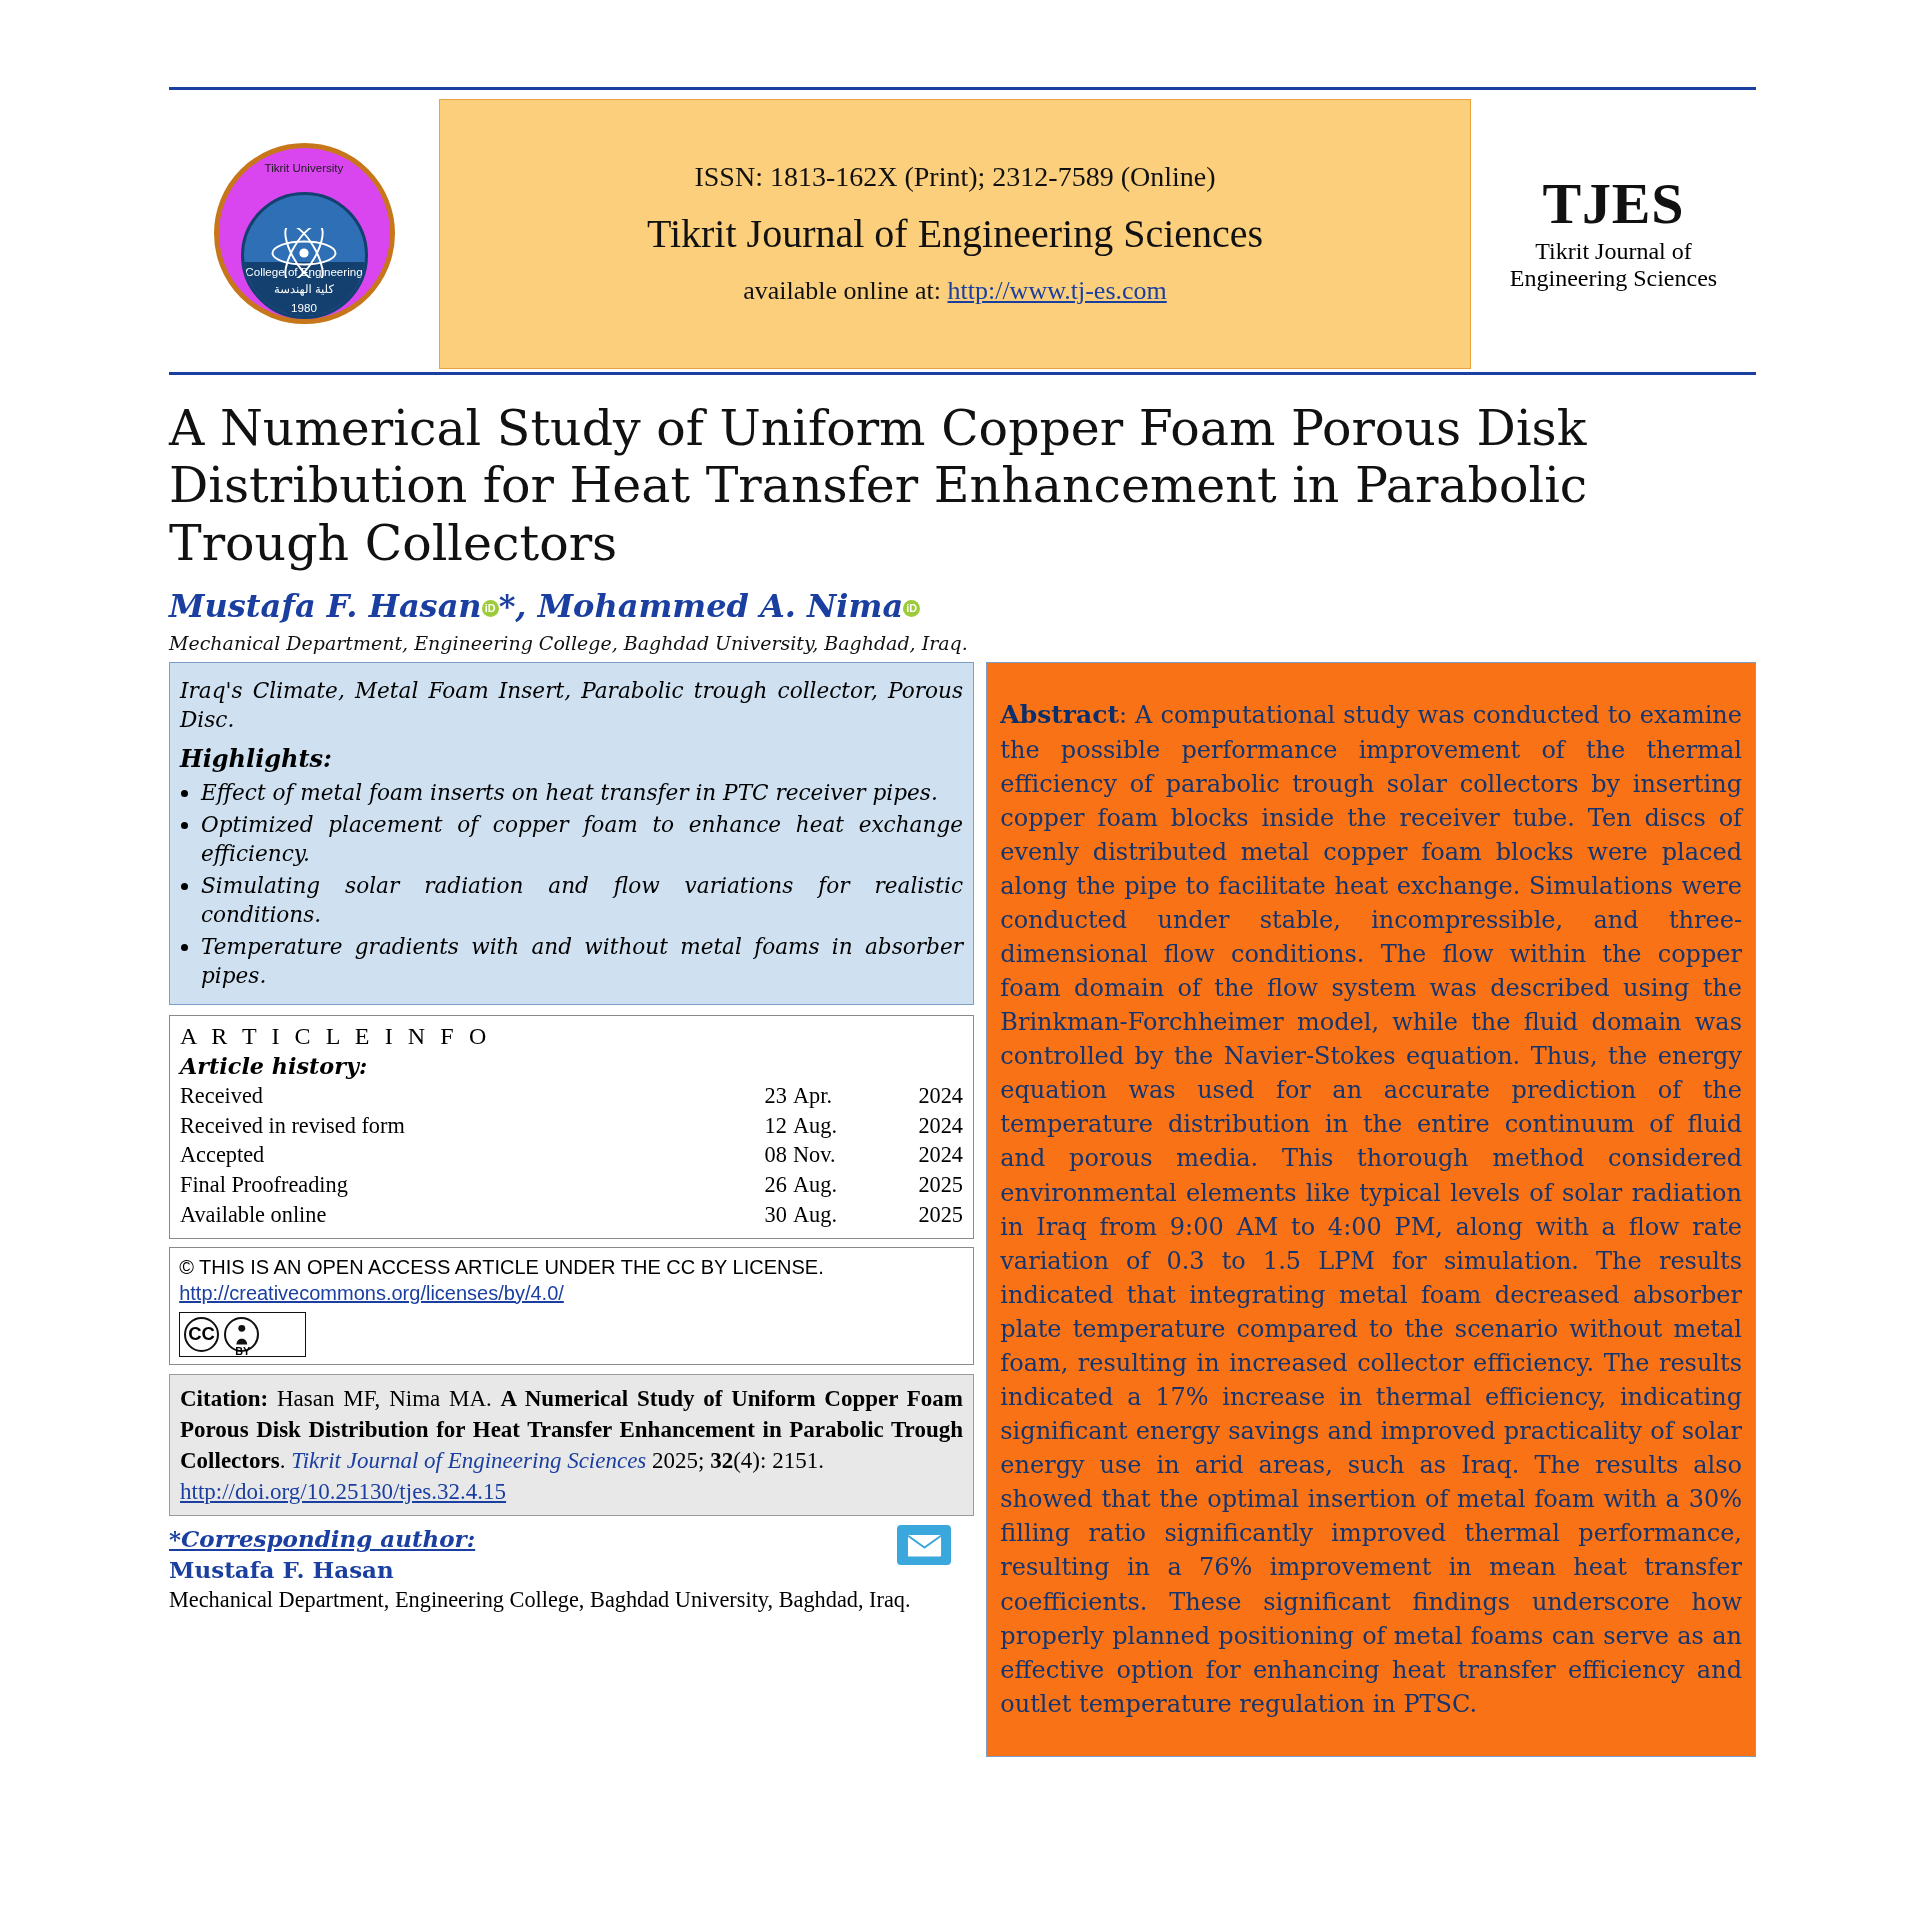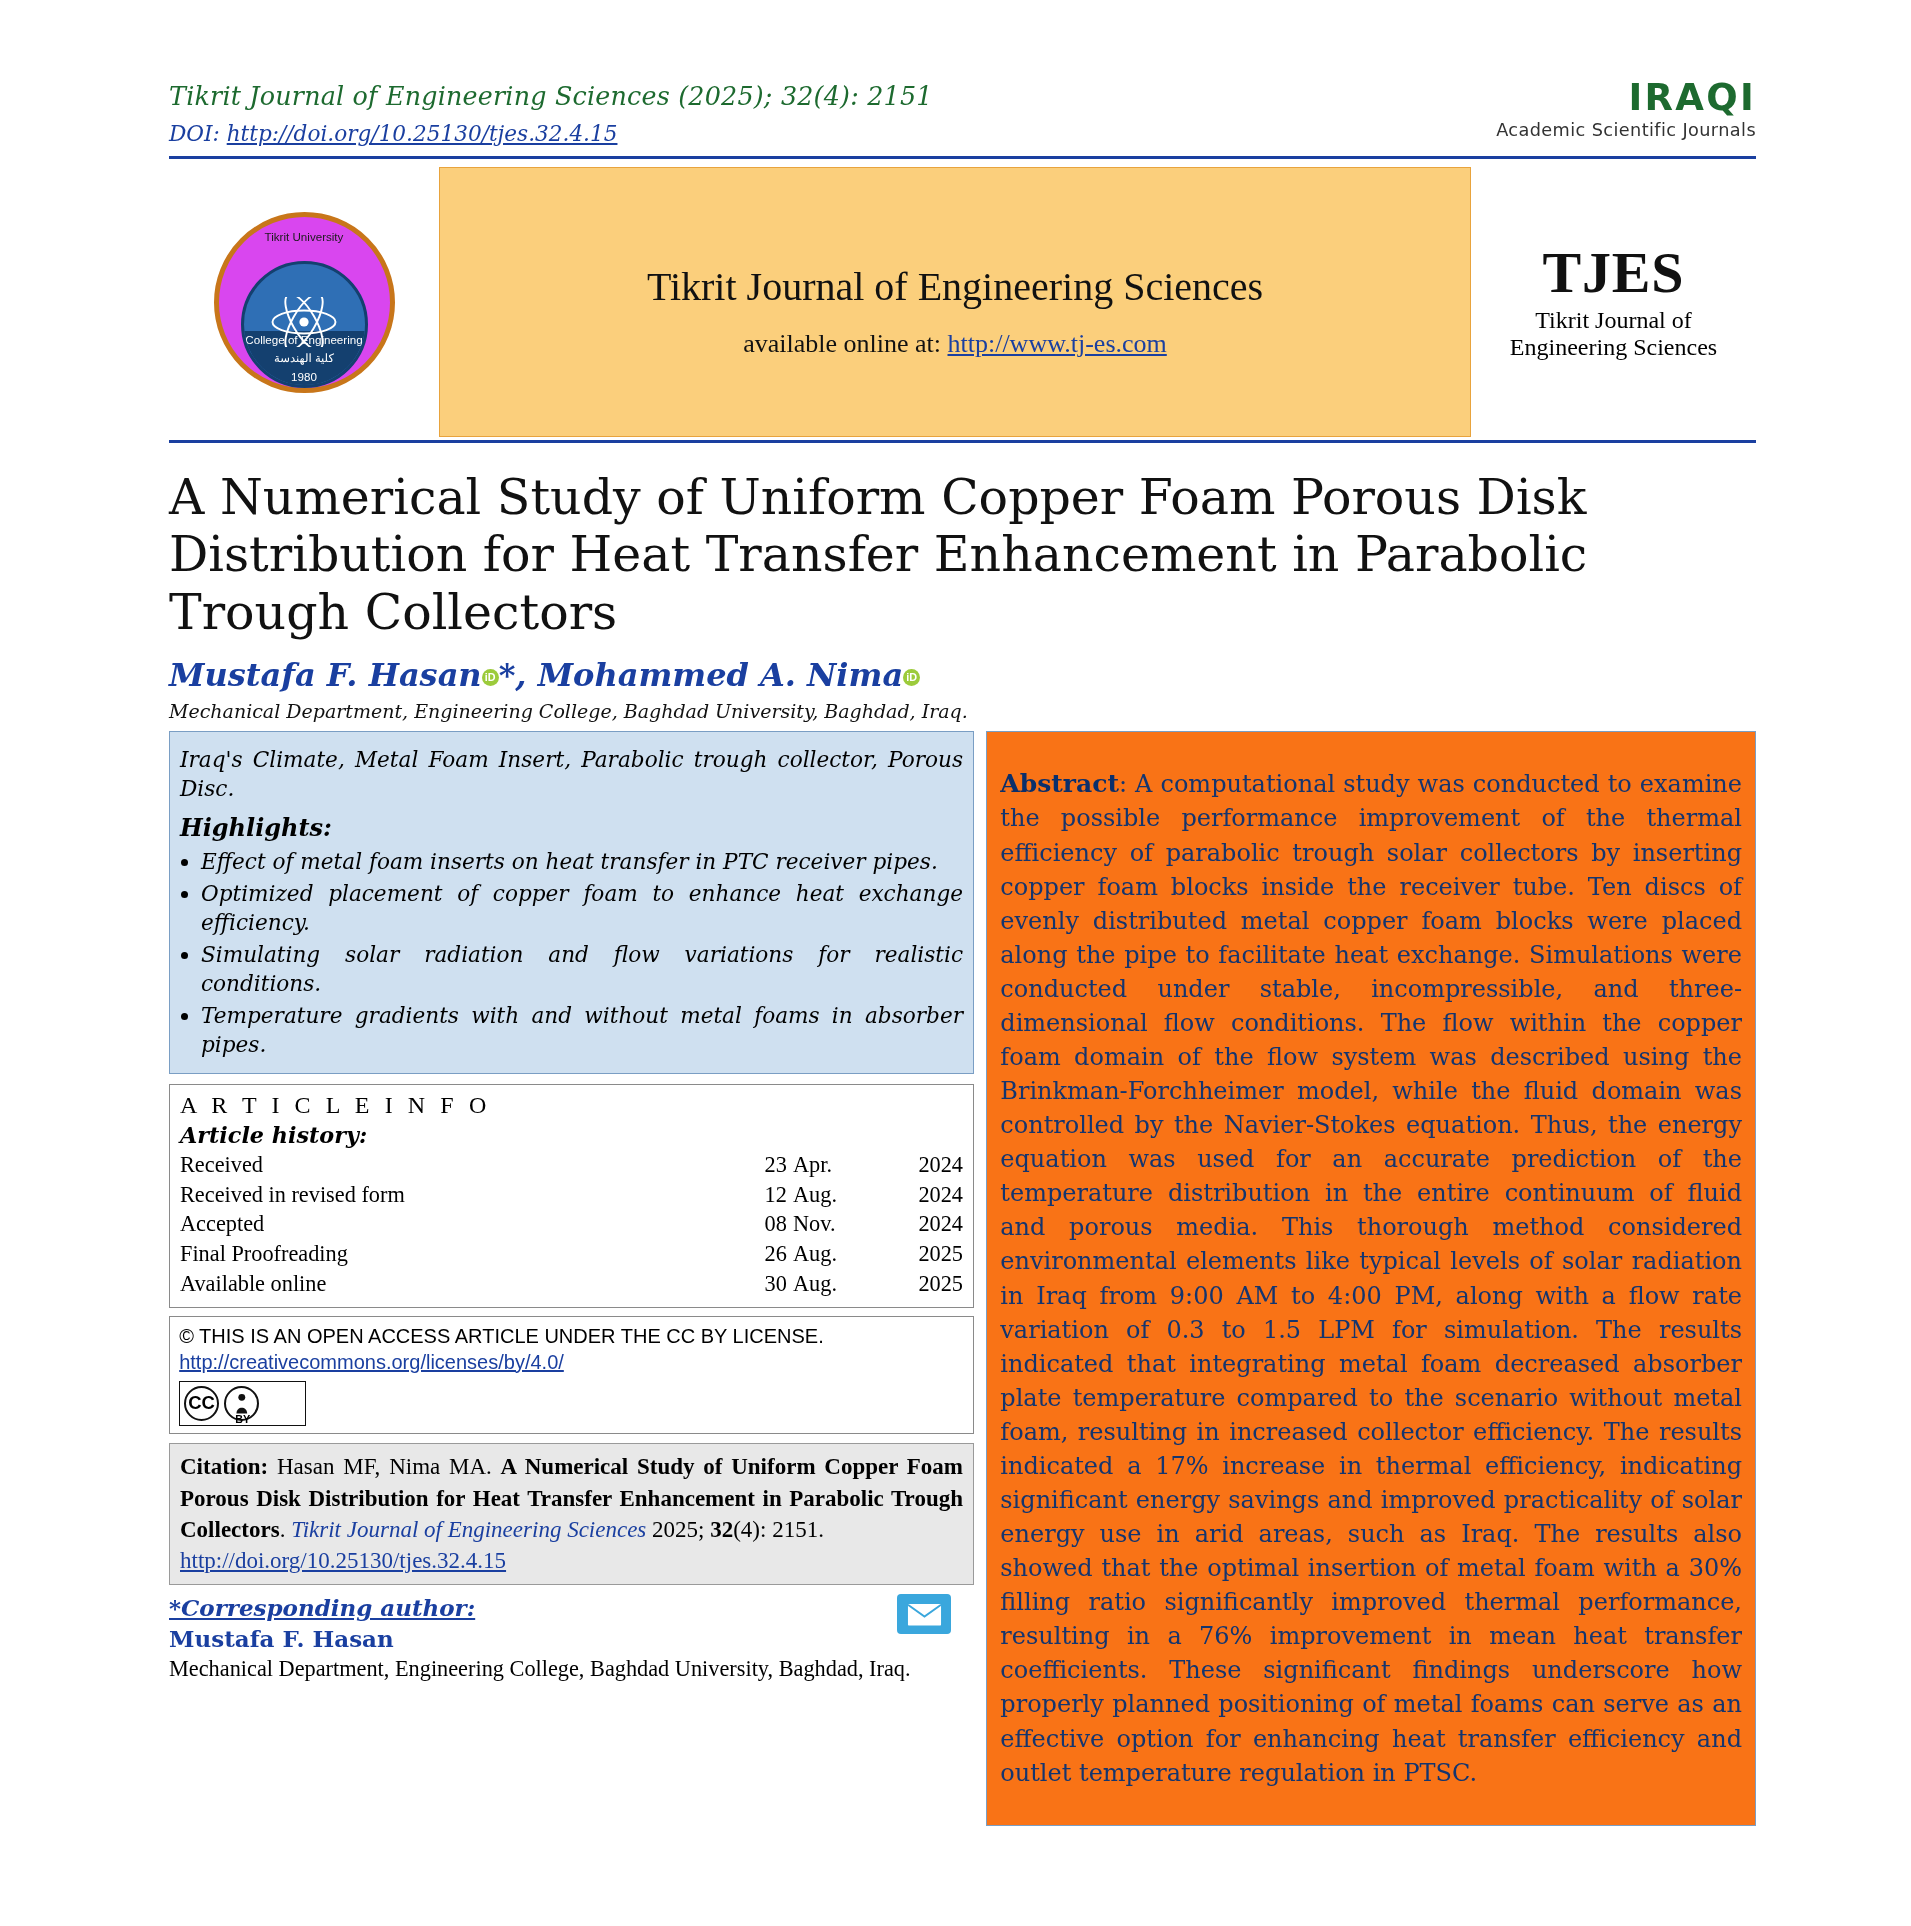--- a/index.html
+++ b/index.html
@@ -457,33 +457,20 @@
     text-align: justify;
     color: #14356f;
   }
 </style>
 </head>
 <body>
 
 <div class="page">
   <div class="content">
 
-    <div class="hdr-row">
-      <div class="hdr-left">
-        <div class="hdr-journal">Tikrit Journal of Engineering Sciences (2025); 32(4): 2151</div>
-        <div class="hdr-doi">
-          <span class="lbl">DOI:</span>
-          <a href="#">http://doi.org/10.25130/tjes.32.4.15</a>
-        </div>
-      </div>
-      <div class="hdr-right">
-        <div class="iraqi-logo">IRAQI</div>
-        <div class="iraqi-sub">Academic Scientific Journals</div>
-      </div>
-    </div>
 
     <div class="rule-blue"></div>
 
     <div class="masthead">
       <div class="mast-logo">
         <div class="seal">
           <div class="seal-txt-top">Tikrit University</div>
           <div class="seal-inner">
             <svg class="seal-atom" viewBox="0 0 190 130">
               <ellipse cx="95" cy="65" rx="82" ry="30" fill="none" stroke="#ffffff" stroke-width="5"></ellipse>
@@ -492,20 +479,21 @@
               <circle cx="95" cy="65" r="12" fill="#ffffff"></circle>
             </svg>
             <div class="seal-band">College of Engineering</div>
             <div class="seal-band">كلية الهندسة</div>
             <div class="seal-band">1980</div>
           </div>
         </div>
       </div>
 
       <div class="mast-center">
+        <div class="mast-issn">ISSN: 1813-162X (Print); 2312-7589 (Online)</div>
         <div class="mast-title">Tikrit Journal of Engineering Sciences</div>
         <div class="mast-avail">
           <span>available online at:</span>
           <a href="#">http://www.tj-es.com</a>
         </div>
       </div>
 
       <div class="mast-right">
         <div class="tjes-big">TJES</div>
         <div class="tjes-sub1">Tikrit Journal of</div>

